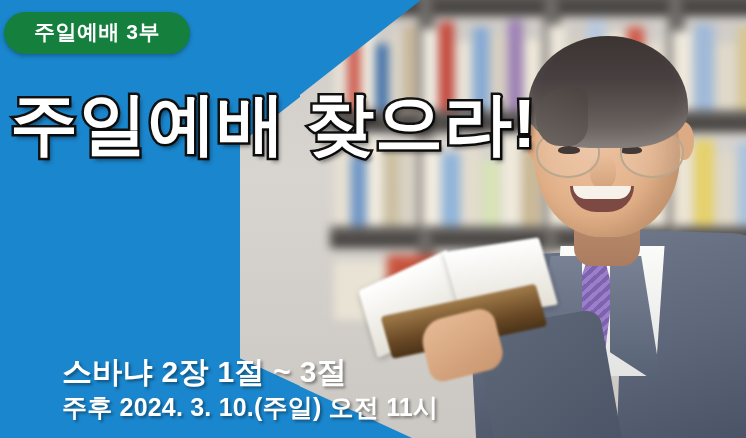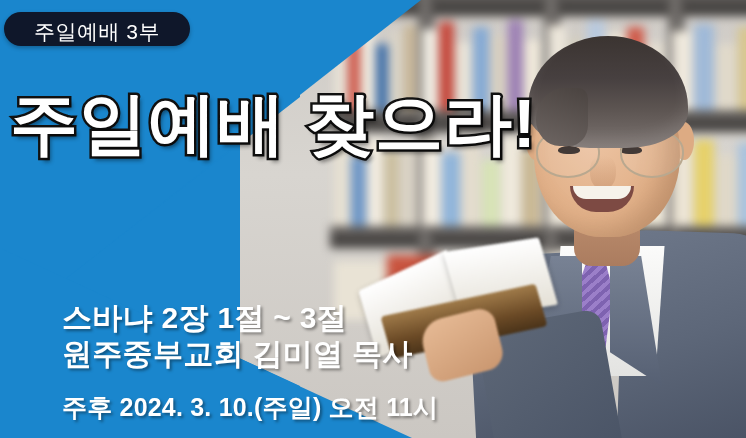--- a/index.html
+++ b/index.html
@@ -273,26 +273,26 @@
     position: absolute;
     left: 0; top: 0;
     width: 240px; height: 438px;
     background: #1a86cd;
   }
 
   
   .badge {
     position: absolute;
     left: 4px; top: 12px;
-    padding: 6px 30px 0 30px;
-    background: #0f172a;
+    padding: 6px 30px 8px 30px;
+    background: #15803d;
     border-radius: 24px;
     color: #ffffff;
     font-size: 21px;
-    font-weight: normal;
+    font-weight: bold;
     letter-spacing: .5px;
     white-space: nowrap;
     box-shadow: 0 2px 4px rgba(0,0,0,.28);
     z-index: 12;
   }
   .headline {
     position: absolute;
     left: 10px; top: 79px;
     font-size: 68px;
     font-weight: bold;
@@ -455,17 +455,16 @@
   <div class="blue-fill"></div>
   <div class="blue-main"></div>
   <div class="blue-lower"></div>
 
   <div class="badge">주일예배 3부</div>
 
   <div class="headline">주일예배 찾으라!</div>
 
   <div class="lines">
     <div class="line-scripture">스바냐 2장 1절 ~ 3절</div>
-    <div class="line-church">원주중부교회 김미열 목사</div>
     <div class="line-date">주후 2024. 3. 10.(주일) 오전 11시</div>
   </div>
 
 </div>
 
 </body></html>

